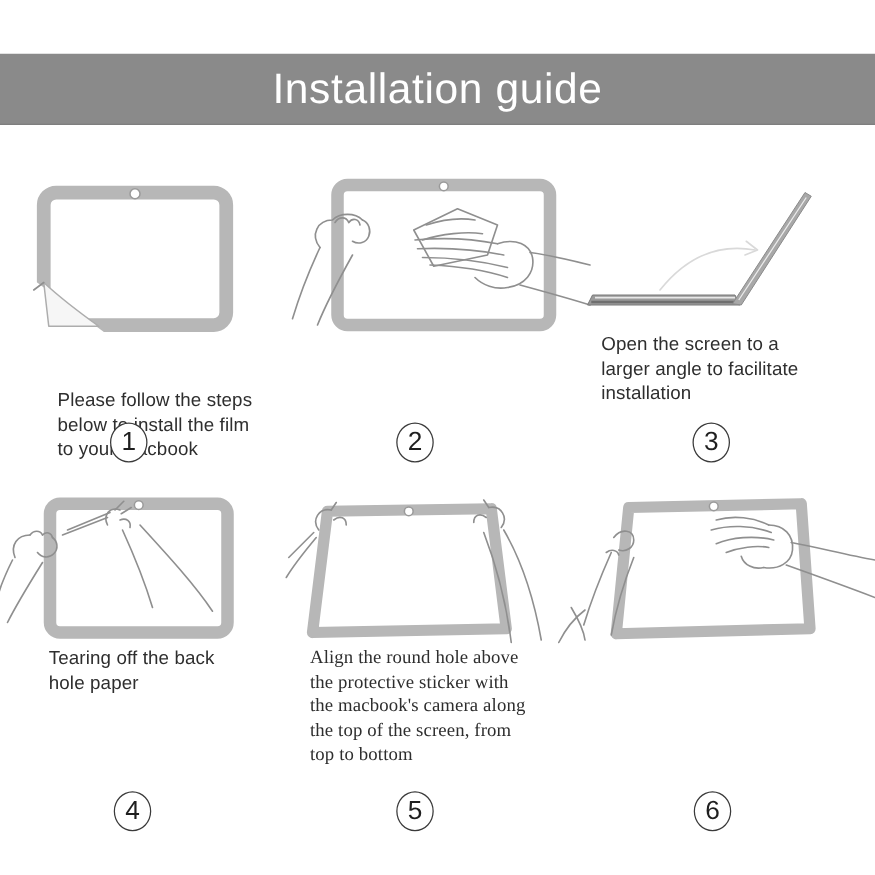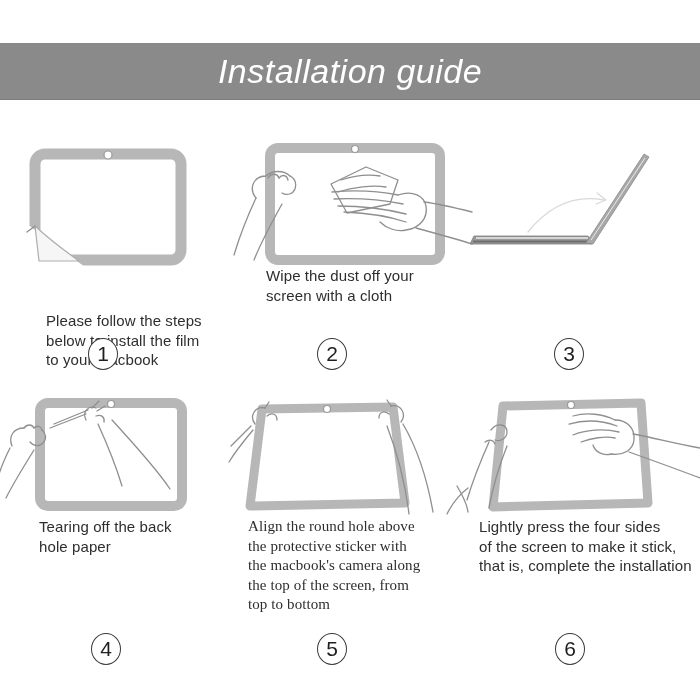--- a/index.html
+++ b/index.html
@@ -6,21 +6,20 @@
   body{
     width:700px;height:700px;background:#ffffff;overflow:hidden;
     font-family:"Liberation Sans", sans-serif;
     position:relative;
   }
   .canvas{position:absolute;left:0;top:0;width:700px;height:700px;background:#fff;}
   .header{
     position:absolute;left:0;top:43px;width:700px;height:56px;
     background:#8a8a8a;display:flex;align-items:center;justify-content:center;
     border-bottom:1px solid #7e7e7e;
-    font-style:italic;
   }
   .header-title{
     color:#ffffff;font-size:34px;font-weight:400;letter-spacing:0.5px;
   }
   .ill{position:absolute;overflow:visible;}
   .step-text{
     position:absolute;margin:0;font-size:15px;line-height:19.5px;color:#2e2e2e;
     white-space:pre-line;letter-spacing:0.1px;
   }
   .step-num{
@@ -145,32 +144,30 @@
 
     <path d="M26,40 c6,-8 16,-6 16,2 c0,6 -6,10 -12,8" class="sk"></path>
     <path d="M20,52 c4,-3 9,-2 10,2" class="sk"></path>
     <path d="M24,52 C16,70 8,90 2,110" class="sk"></path>
     <path d="M42,56 C34,76 28,96 24,118" class="sk"></path>
   </svg>
 
   <p class="step-text" style="left:46px;top:266px;width:195px;margin-top:45px;">Please follow the steps
 below to install the film
 to your Macbook</p>
-  <p class="step-text" style="left:266px;top:266px;width:205px;">Wipe the dust off your
-screen with a cloth</p>
+  <p class="step-text" style="left:481px;top:266px;width:205px;">Open the screen to a
+larger angle to facilitate
+installation</p>
   <p class="step-text" style="left:39px;top:517px;width:200px;">Tearing off the back
 hole paper</p>
   <p class="step-text" style="left:248px;top:517px;width:225px;font-family:Liberation Serif, serif;">Align the round hole above
 the protective sticker with
 the macbook's camera along
 the top of the screen, from
 top to bottom</p>
-  <p class="step-text" style="left:479px;top:517px;width:220px;">Lightly press the four sides
-of the screen to make it stick,
-that is, complete the installation</p>
 
   <div class="step-num" style="left:88px;top:338px;">1</div>
   <div class="step-num" style="left:317px;top:338px;">2</div>
   <div class="step-num" style="left:554px;top:338px;">3</div>
   <div class="step-num" style="left:91px;top:633px;">4</div>
   <div class="step-num" style="left:317px;top:633px;">5</div>
   <div class="step-num" style="left:555px;top:633px;">6</div>
 
 </div>
 

